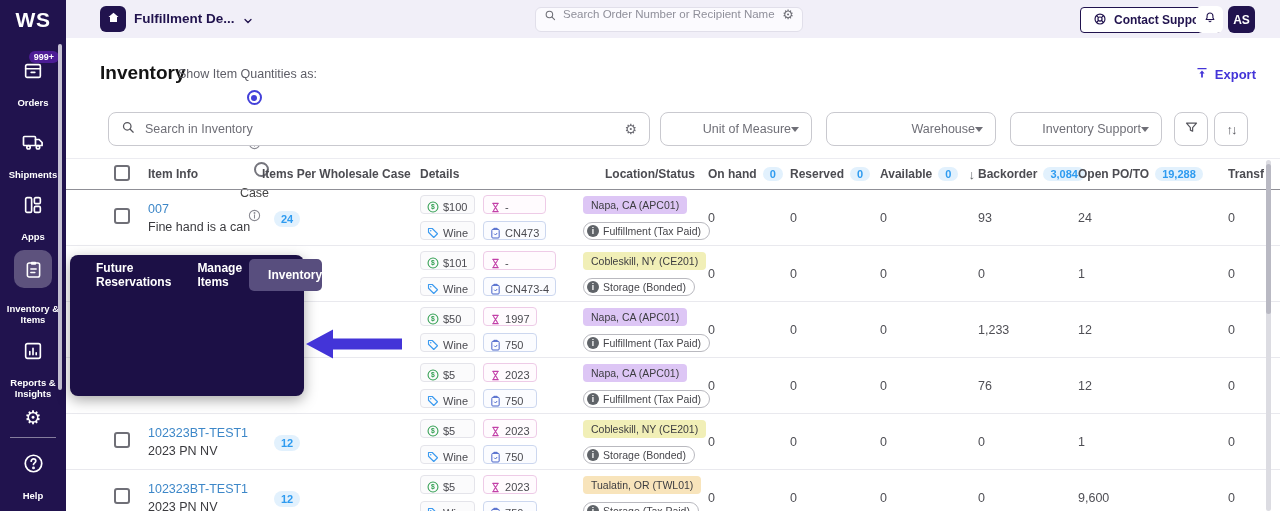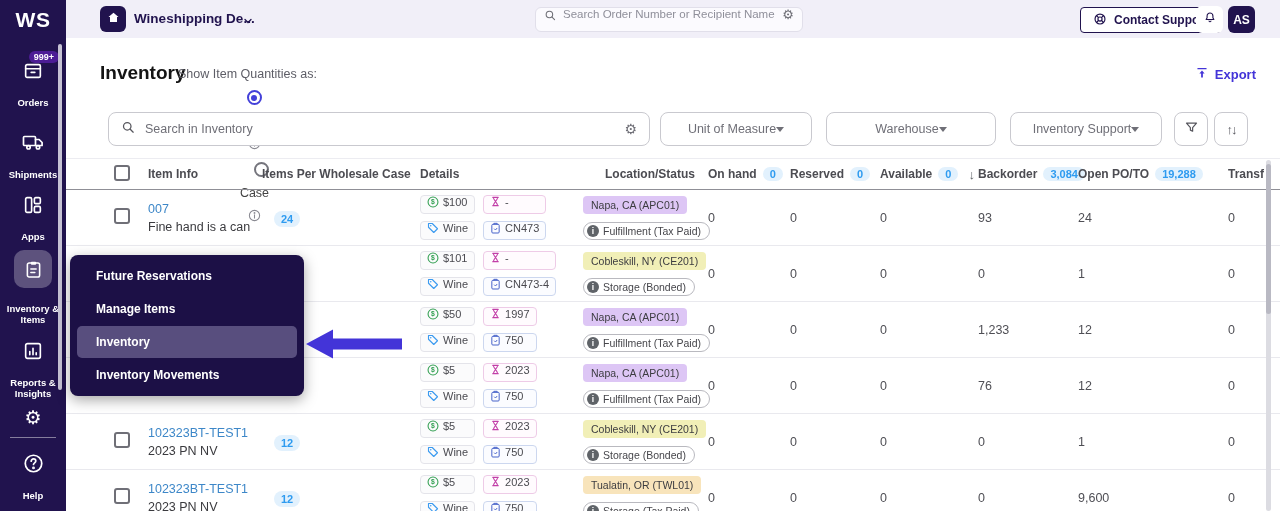--- a/index.html
+++ b/index.html
@@ -38,21 +38,21 @@
   .radio { width:15px; height:15px; border:2px solid #75757d; border-radius:50%; display:inline-block; }
   .radio.sel { border-color:#4340d9; position:relative; }
   .radio.sel::after { content:""; position:absolute; left:2.5px; top:2.5px; width:6px; height:6px; background:#4340d9; border-radius:50%; }
   .export-btn { position:absolute; right:24px; top:28px; display:flex; align-items:center; gap:6px; color:#4334d8; font-size:13px; font-weight:bold; }
 
   
   .filter-row { position:absolute; left:0; top:74px; width:1214px; height:34px; }
   .f-search { position:absolute; left:42px; top:0; width:542px; height:34px; border:1px solid #c9c9cf; border-radius:8px; display:flex; align-items:center; padding:0 12px; gap:9px; background:#fff; }
   .f-search input { flex:1; border:none; outline:none; font-size:12.5px; color:#555; font-family:"Liberation Sans",sans-serif; }
   .f-search input::placeholder { color:#6f6f77; }
-  .f-select { position:absolute; top:0; height:34px; border:1px solid #c9c9cf; border-radius:8px; display:flex; align-items:center; justify-content:center; padding:0 12px; font-size:12.5px; color:#6f6f77; background:#fff; }
+  .f-select { position:absolute; top:0; height:34px; border:1px solid #c9c9cf; border-radius:8px; display:flex; align-items:center; justify-content:flex-end; padding:0 12px; font-size:12.5px; color:#6f6f77; background:#fff; }
   .caret { width:0; height:0; border-left:4.5px solid transparent; border-right:4.5px solid transparent; border-top:5.5px solid #6f6f77; }
   .icon-btn { position:absolute; top:0; width:34px; height:34px; border:1px solid #c9c9cf; border-radius:8px; background:#fff; display:flex; align-items:center; justify-content:center; color:#55555c; }
   .sort-glyph { font-size:13px; letter-spacing:-2px; color:#55555c; }
 
   
   .table { position:absolute; left:0; top:120px; width:1214px; }
   .thead, .trow { display:flex; align-items:center; padding-left:48px; }
   .thead { height:32px; border-top:1px solid #ececf1; border-bottom:1px solid #8f8f96; font-size:12px; font-weight:bold; color:#4c4c52; }
   .trow { height:56px; border-bottom:1px solid #e9e9ee; }
   .col { flex:none; }
@@ -61,31 +61,31 @@
   .hcell { display:flex; align-items:center; gap:6px; }
   .count-badge { background:#e2f1fd; color:#2e9bf0; font-size:11px; font-weight:bold; padding:1px 7px; border-radius:9px; }
   .sort-down { color:#5f6368; font-size:13px; font-weight:normal; margin-left:4px; }
   .loc-head { padding-left:22px; }
   .checkbox { width:16px; height:16px; border:2px solid #6f6f77; border-radius:3px; background:#fff; display:inline-block; }
   .item-link { color:#3d87c8; font-size:12.5px; text-decoration:none; display:block; margin-bottom:4px; }
   .item-desc { color:#3a3a3e; font-size:12.5px; }
   .pill { background:#e2f1fd; color:#2e9bf0; font-size:11px; font-weight:bold; padding:2px 7px; border-radius:9px; margin-left:12px; }
   .pill:empty { display:none; }
   .det-grid { display:grid; grid-template-columns:auto auto; gap:7px 8px; justify-content:start; }
-  .chip { display:inline-flex; align-items:flex-start; gap:4px; height:19px; padding:0 6px; border:1px solid #e4e4ea; border-radius:4px; background:#fbfbfc; font-size:11px; color:#4a4a50; white-space:nowrap; }
+  .chip { display:inline-flex; align-items:flex-end; gap:4px; height:19px; padding:0 6px; border:1px solid #e4e4ea; border-radius:4px; background:#fbfbfc; font-size:11px; color:#4a4a50; white-space:nowrap; }
   .chip.vintage { border-color:#eecbe7; background:#fffbfe; }
   .chip.size { border-color:#ccd7ef; background:#fbfcff; }
   .loc-pill { display:inline-block; font-size:10.5px; color:#3c3c40; padding:3px 8px; border-radius:4px; margin-bottom:6px; white-space:nowrap; }
   .loc-purple{ background:#ddc6f5; } .loc-yellow{ background:#f1efb7; } .loc-tan{ background:#f8e4bb; }
   .status-pill { display:inline-flex; align-items:center; gap:4px; height:18px; border:1px solid #b9b9bf; border-radius:9px; padding:0 8px 0 3px; background:#fff; font-size:10.5px; color:#46464b; white-space:nowrap; }
   .info-dot { width:12px; height:12px; background:#5f6368; color:#fff; border-radius:50%; font-size:8.5px; font-weight:bold; display:flex; align-items:center; justify-content:center; }
   .num { font-size:12.5px; color:#4f4f55; }
 
   
-  .flyout { position:absolute; left:70px; top:255px; width:234px; height:141px; background:#1c1046; border-radius:8px; box-shadow:0 4px 14px rgba(0,0,0,.35); z-index:100; padding:4px 0; display:flex; flex-direction:column; justify-content:space-around; }
+  .flyout { position:absolute; left:70px; top:255px; width:234px; height:141px; background:#1c1046; border-radius:8px; box-shadow:0 4px 14px rgba(0,0,0,.35); z-index:100; padding:4px 0; display:flex; flex-direction:row; justify-content:space-around; }
   .flyout-item { height:32px; display:flex; align-items:center; padding-left:26px; color:#fff; font-size:12px; font-weight:bold; }
   .flyout-item.active { background:#584e7e; margin:0 7px; padding-left:19px; border-radius:5px; }
   .pointer-arrow { position:absolute; left:306px; top:329px; z-index:101; }
 
   .page-scrollbar { position:absolute; left:1266px; top:160px; width:5px; height:351px; background:#dcdce2; border-radius:3px; z-index:30; }
   .page-scroll-thumb { position:absolute; left:0; top:4px; width:5px; height:150px; background:#b9b9c3; border-radius:3px; }
 </style>
 </head>
 <body>
 
@@ -169,21 +169,21 @@
 <div class="side-scrollbar"></div>
 
 <div class="topbar">
   <div class="home-btn">
     <span>
       <svg width="15" height="15" viewBox="0 0 24 24">
           <path d="M12 4.5l8 6.5h-2.4v8H6.4v-8H4z" fill="#fff"></path>
         </svg>
     </span>
   </div>
-  <span class="account-name">Wineshipping De...</span>
+  <span class="account-name">Fulfillment De...</span>
   <span class="account-chevron">
     <svg width="12" height="12" viewBox="0 0 24 24" fill="none" stroke="#21134e" stroke-width="2.6" stroke-linecap="round">
         <path d="M6 9l6 6 6-6"></path>
       </svg>
   </span>
 
   <div class="top-search">
     <span>
       <svg width="13" height="13" viewBox="0 0 24 24" fill="none" stroke="#6f6f77" stroke-width="2" stroke-linecap="round">
           <circle cx="10" cy="10" r="6"></circle>

